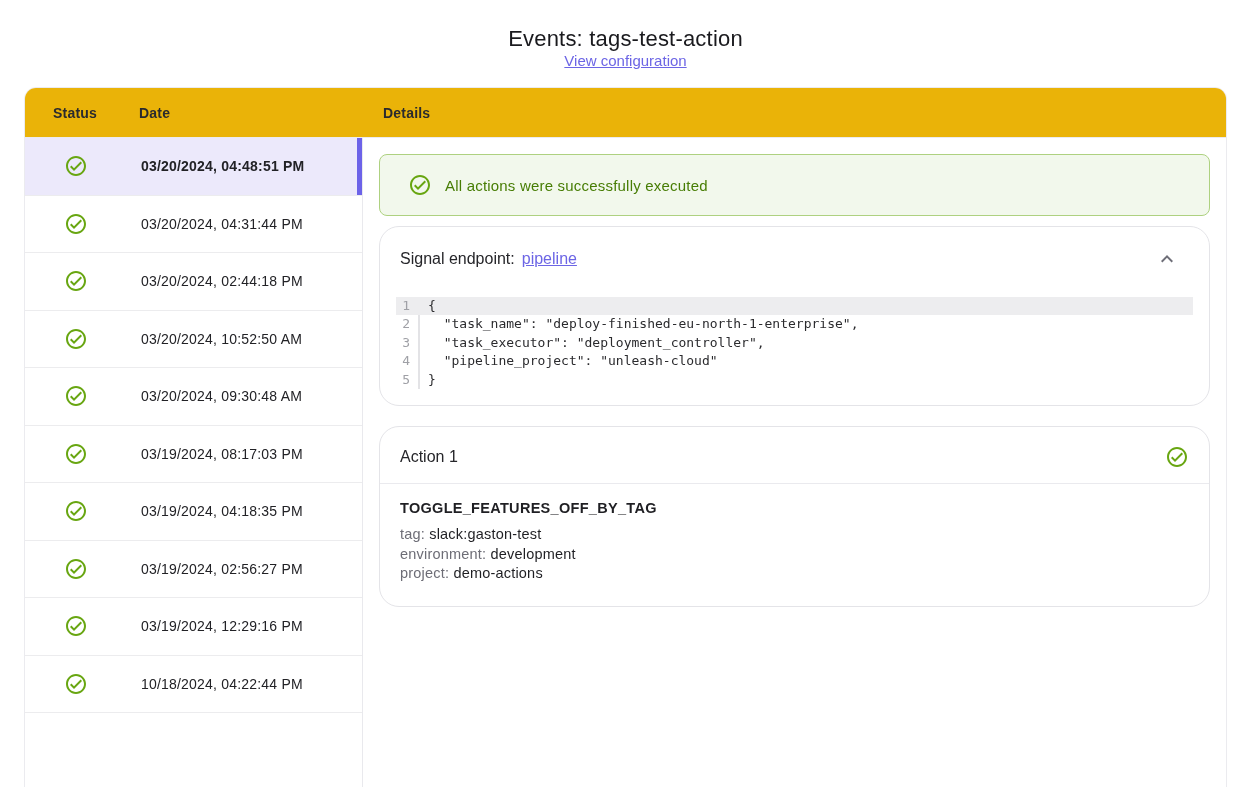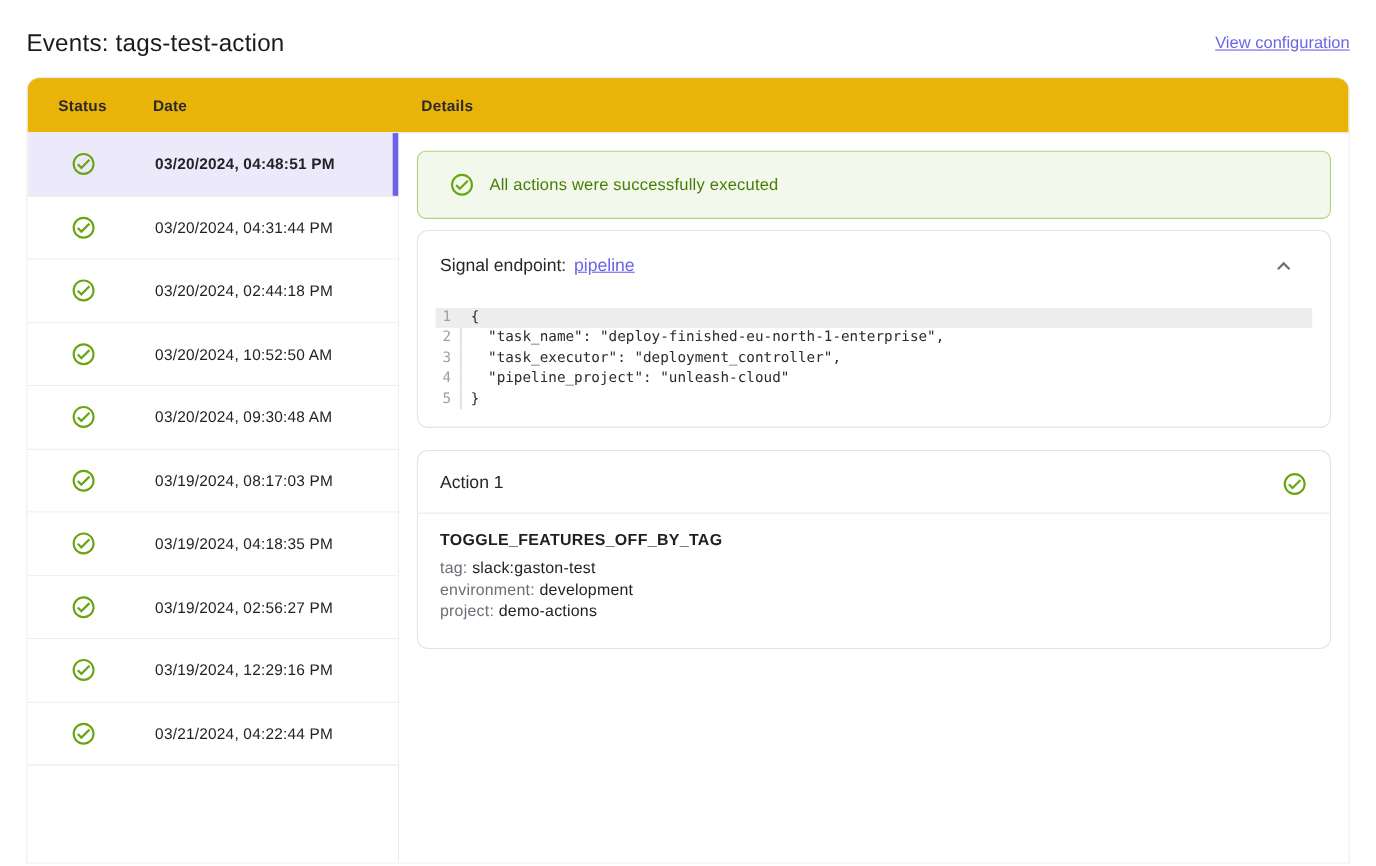--- a/index.html
+++ b/index.html
@@ -2,20 +2,21 @@
 <html><head>
 <meta charset="utf-8">
 <style>
   * { margin: 0; padding: 0; box-sizing: border-box; }
   html, body { width: 1251px; height: 787px; overflow: hidden; background: #fff; }
   body { font-family: "Liberation Sans", "DejaVu Sans", sans-serif; color: #1f1f21; }
 
   .page-header {
     display: flex; align-items: center; justify-content: space-between;
     padding: 26px 24px 18px 24px;
+    flex-direction: column;
   }
   .page-title { font-size: 22px; font-weight: 400; color: #1a1a1e; letter-spacing: .2px; }
   .config-link { font-size: 15px; color: #6c65e5; text-decoration: underline; cursor: pointer; }
 
   .events-table {
     margin: 0 24px; height: 715px;
     border: 1px solid #ebebef; border-radius: 12px 12px 0 0;
     overflow: hidden; background: #fff;
   }
   .table-head {
@@ -49,21 +50,21 @@
   .details-pane { flex: 1; padding: 16px; background: #fff; overflow: hidden; }
 
   .success-alert {
     display: flex; align-items: center; gap: 13px;
     height: 62px; padding: 0 28px; margin-bottom: 10px;
     background: #f2f8ec; border: 1px solid #aed180; border-radius: 8px;
   }
   .success-alert .alert-text { font-size: 15px; color: #477d04; font-weight: 400; letter-spacing: .2px; }
 
   .card {
-    background: #fff; border: 1px solid #e4e4e8; border-radius: 10px;
+    background: #fff; border: 1px solid #e4e4e8; border-radius: 20px;
   }
   .signal-card { padding: 20px 16px 16px; margin-bottom: 20px; }
   .signal-header { display: flex; align-items: center; padding: 0 4px; }
   .signal-label { font-size: 16px; color: #26262a; }
   .signal-link { font-size: 16px; color: #6c65e5; text-decoration: underline; margin-left: 7px; cursor: pointer; }
   .collapse-btn { margin-left: auto; margin-right: 10px; border: none; background: none; cursor: pointer; width: 24px; height: 24px; padding: 0; }
 
   .code-block { margin-top: 26px; font-family: "DejaVu Sans Mono", "Liberation Mono", monospace; font-size: 13px; }
   .code-line { display: flex; line-height: 18.4px; white-space: pre; }
   .code-line.highlighted { background: #ededef; }
@@ -198,21 +199,21 @@
           </span>
           <span class="event-date">03/19/2024, 12:29:16 PM</span>
         </div>
 
         <div class="event-row">
           <span class="check-icon">
             <svg viewBox="0 0 24 24">
               <use href="#icon-check-circle"></use>
             </svg>
           </span>
-          <span class="event-date">03/21/2024, 04:22:44 PM</span>
+          <span class="event-date">10/18/2024, 04:22:44 PM</span>
         </div>
       </div>
 
     <div class="details-pane">
 
       <div class="success-alert">
         <span class="check-icon" style="width:24px;height:24px;flex:none">
           <svg viewBox="0 0 24 24">
               <use href="#icon-check-circle"></use>
             </svg>

